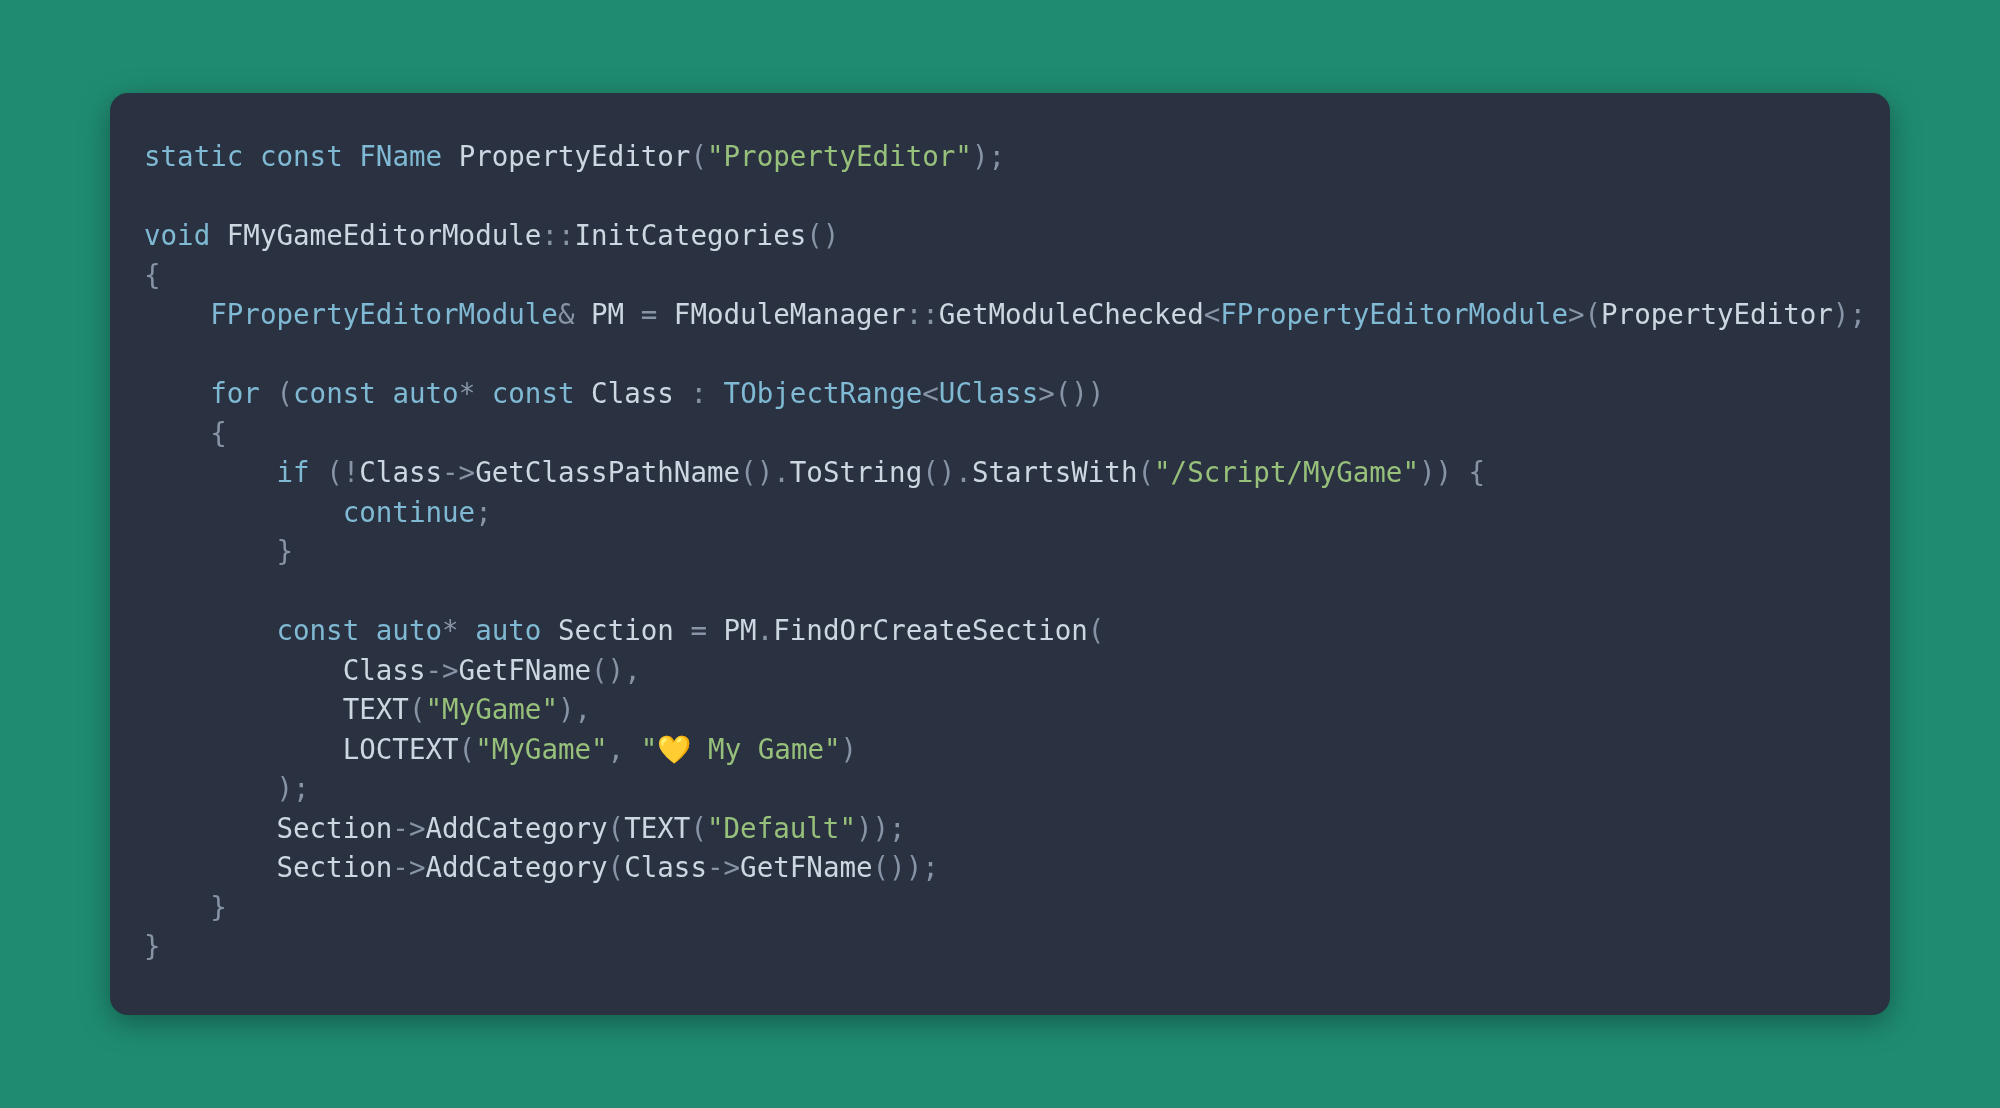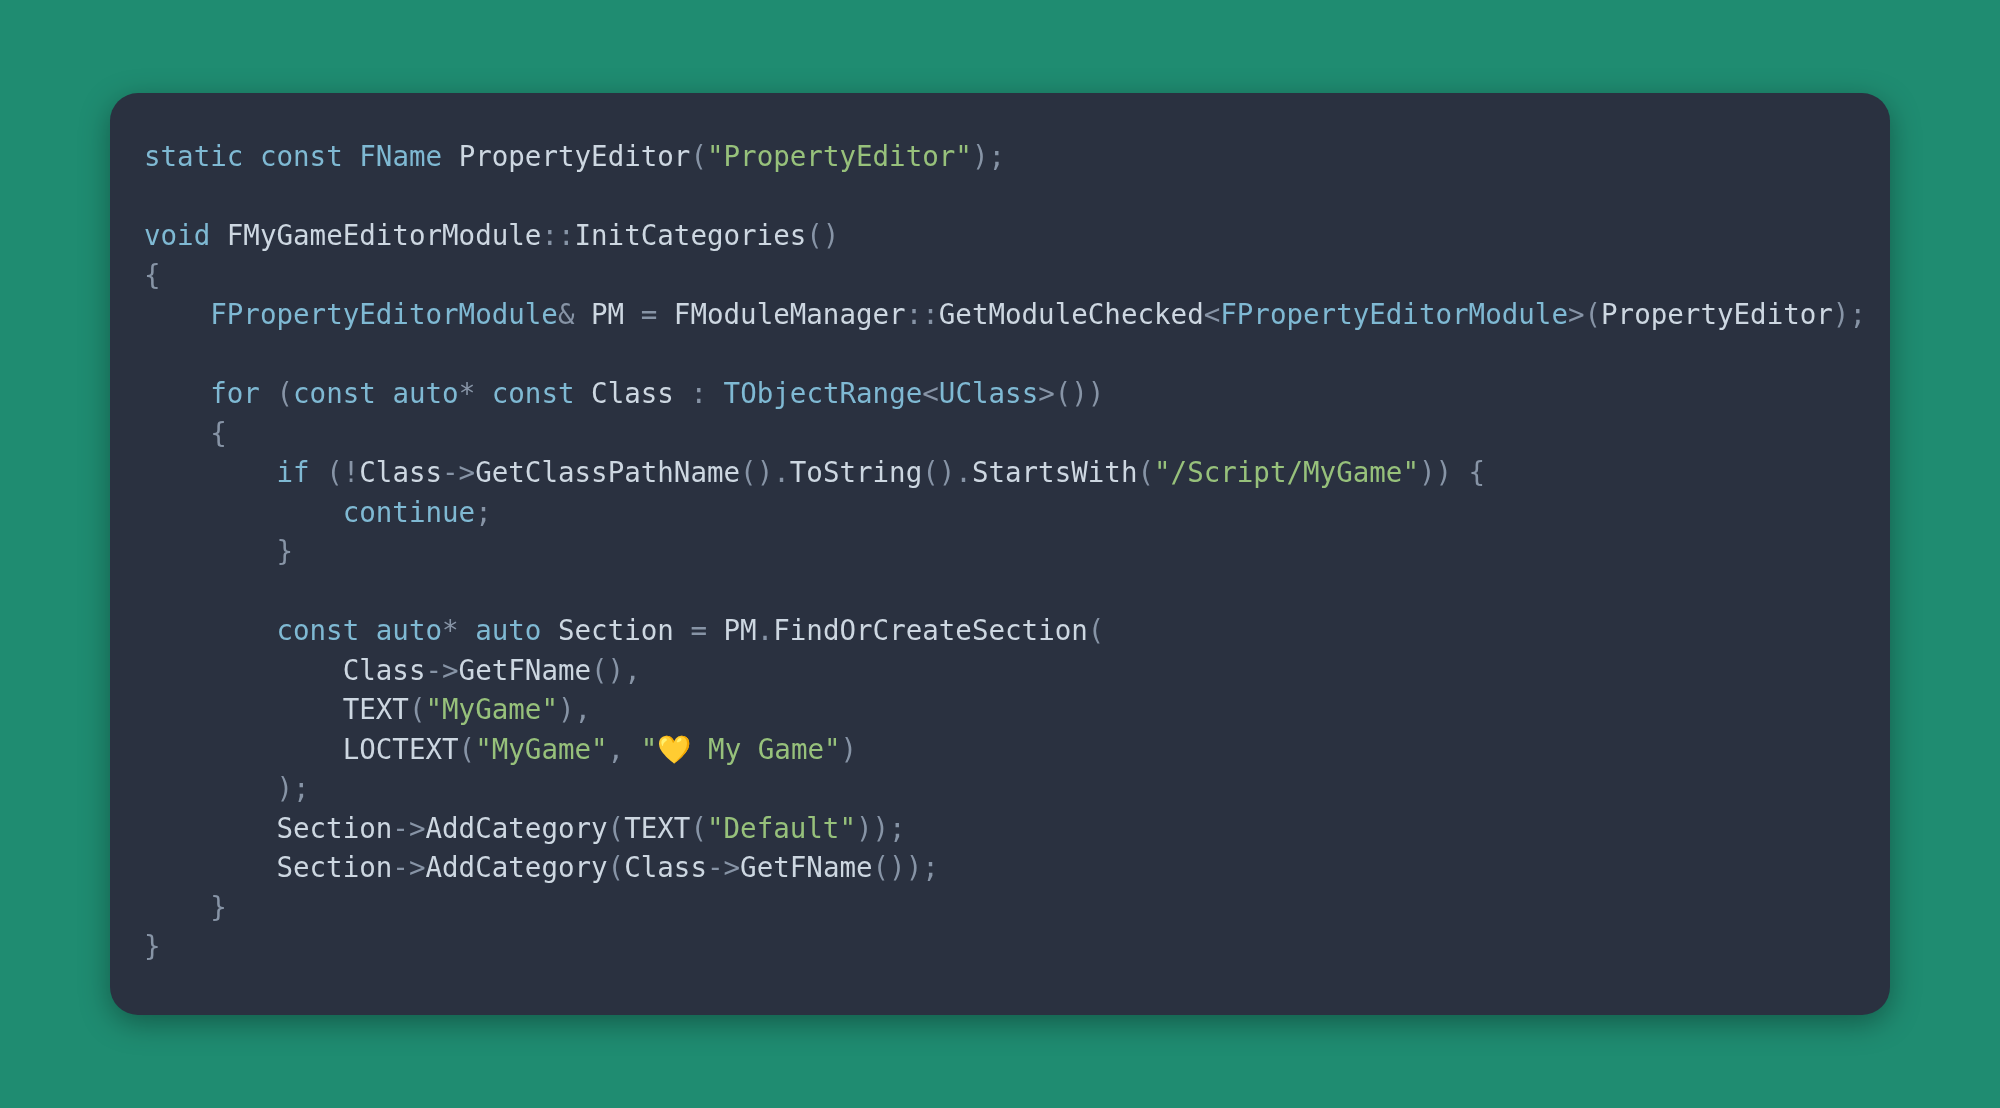--- a/index.html
+++ b/index.html
@@ -14,21 +14,21 @@
   .stage {
     width: 2000px;
     height: 1108px;
     position: relative;
     display: flex;
     align-items: center;
     justify-content: center;
   }
   .code-card {
     background: #2a3140;
-    border-radius: 28px;
+    border-radius: 18px;
     box-shadow: 0 8px 30px rgba(0,0,0,0.35);
     padding: 44px 34px 48px 34px;
     width: 1780px;
     box-sizing: border-box;
   }
   pre.code {
     margin: 0;
     font-size: 27.5px;
     line-height: 39.5px;
     color: #cdd7e1;

